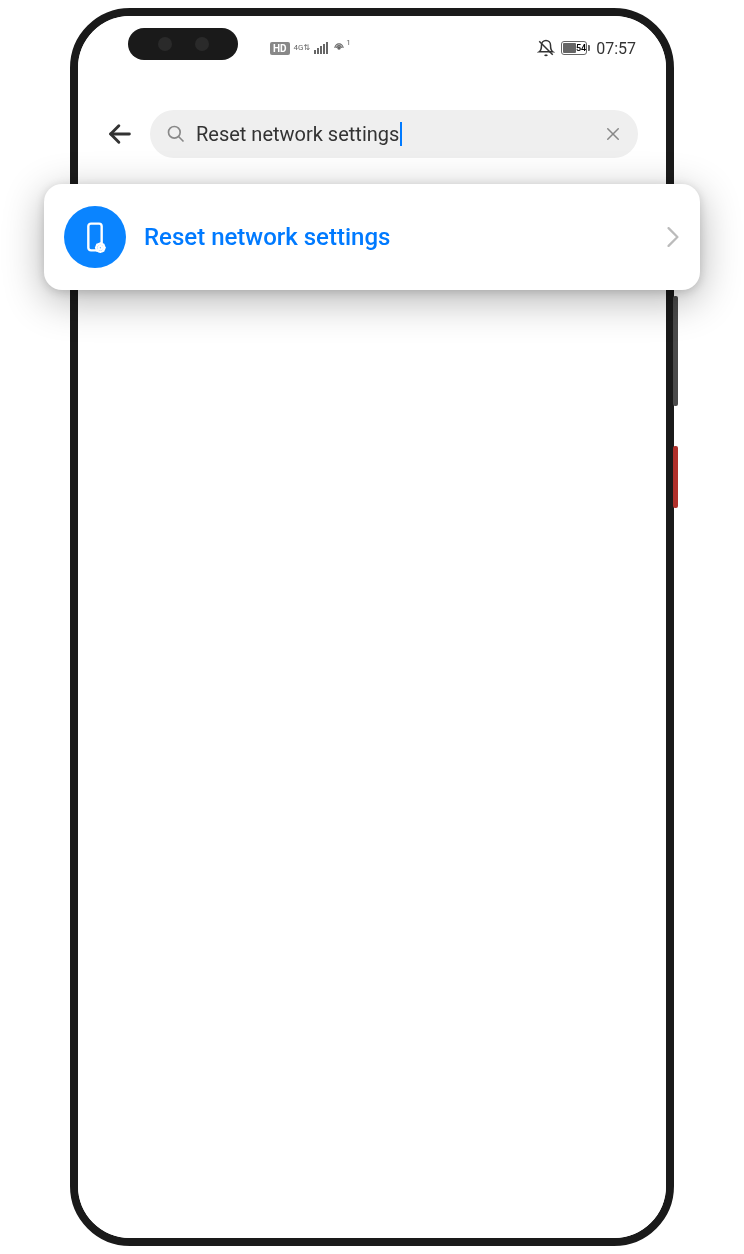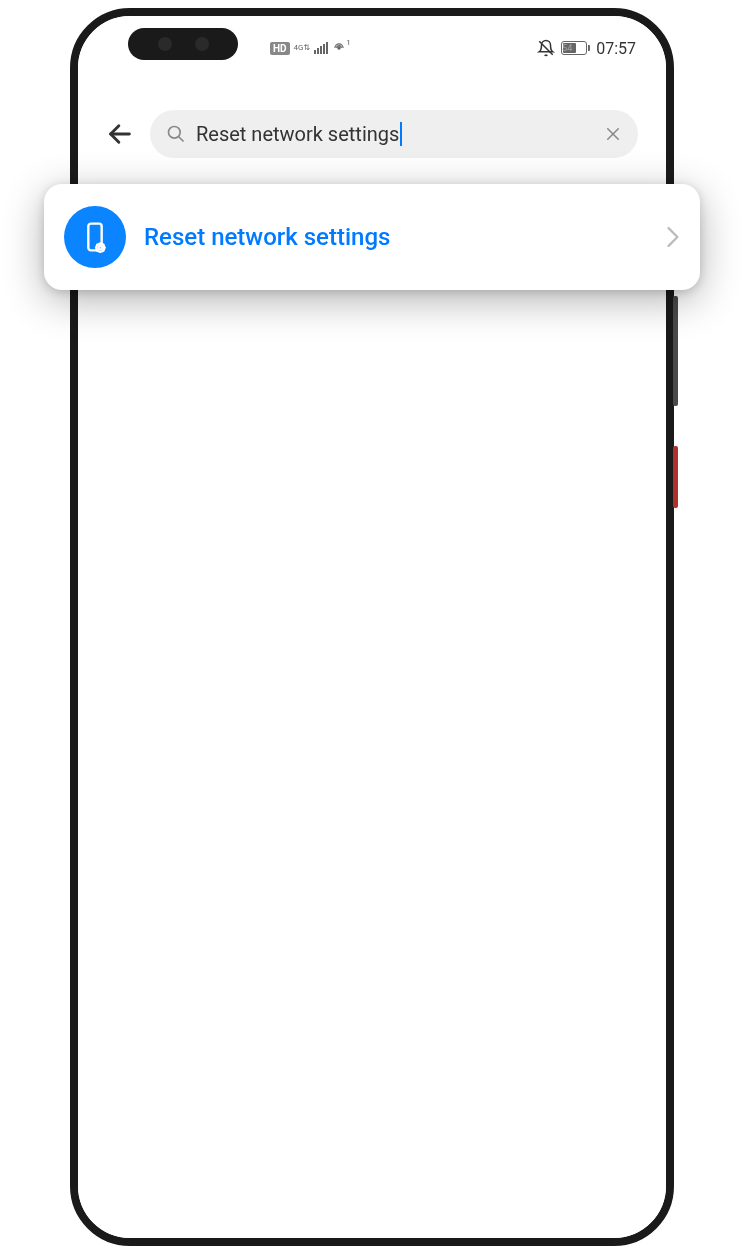--- a/index.html
+++ b/index.html
@@ -121,21 +121,21 @@
       gap: 1px;
     }
     .battery-body {
       width: 26px;
       height: 14px;
       border: 1.5px solid #666;
       border-radius: 3px;
       position: relative;
       display: flex;
       align-items: center;
-      justify-content: flex-start;
+      justify-content: flex-end;
     }
     .battery-fill {
       position: absolute;
       left: 1px;
       top: 1px;
       bottom: 1px;
       width: 54%;
       background: #666;
       border-radius: 1px;
     }

